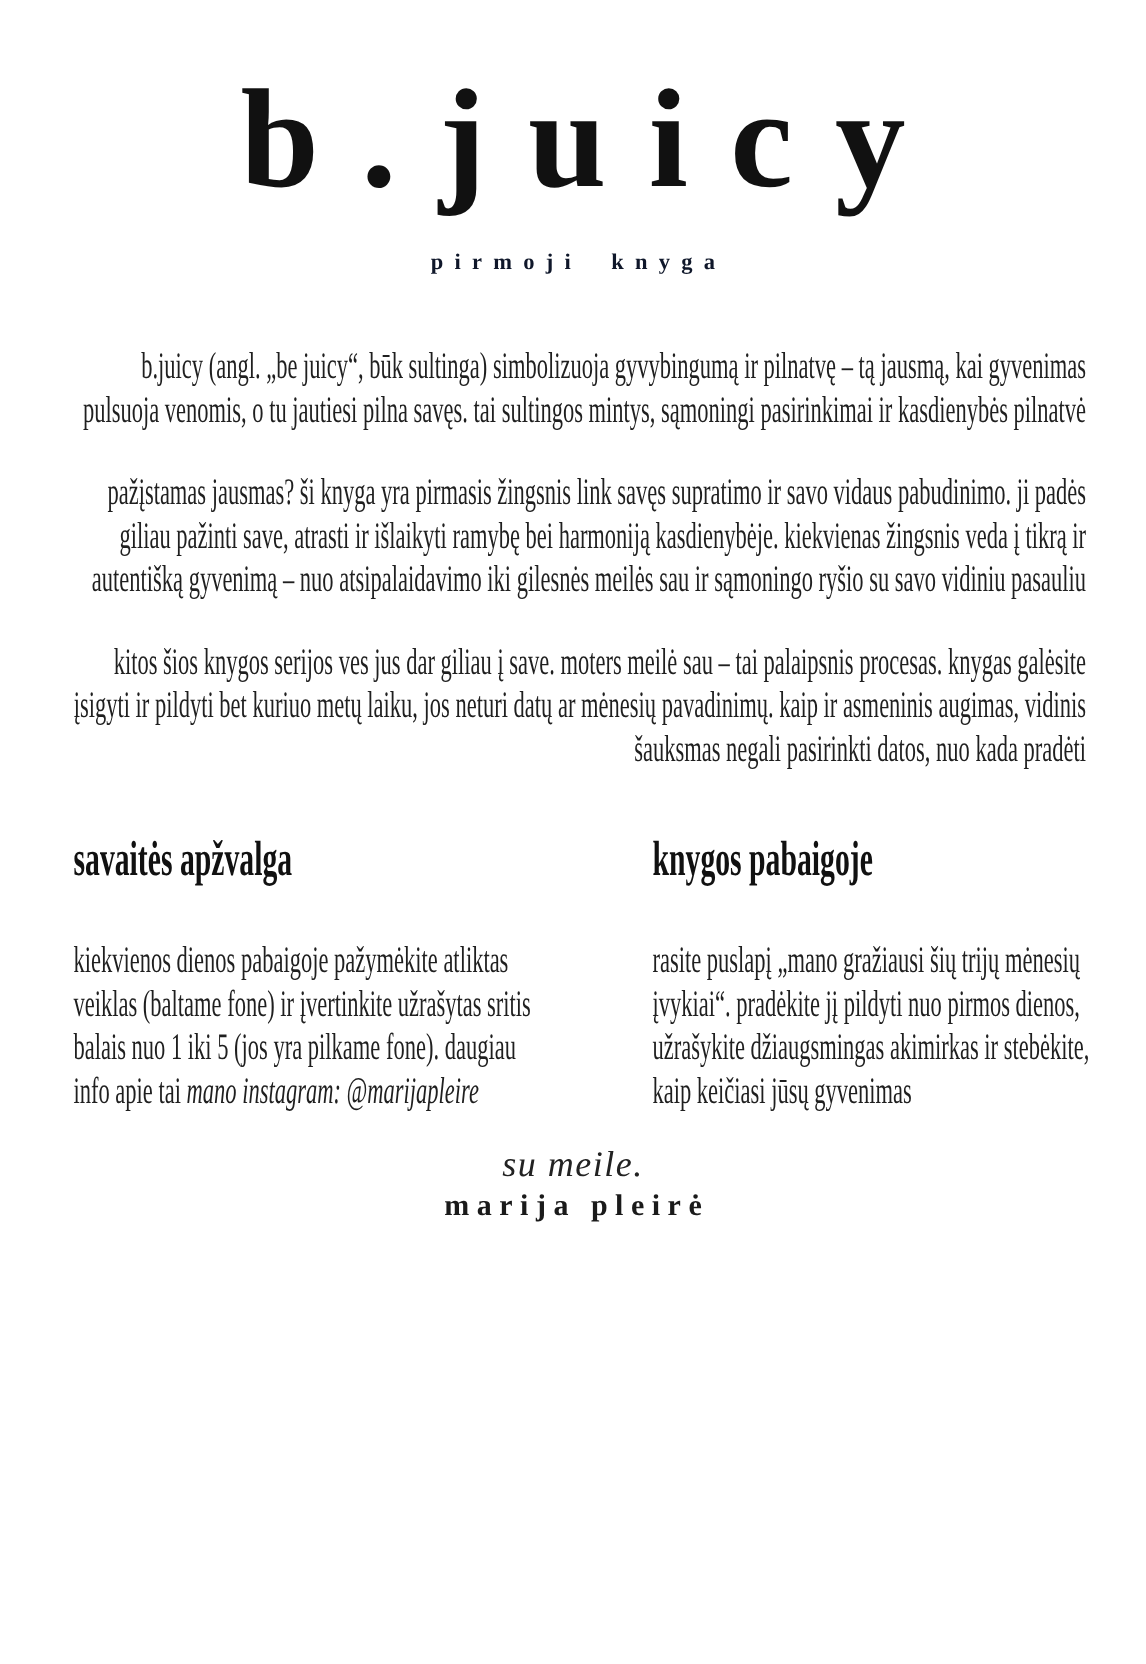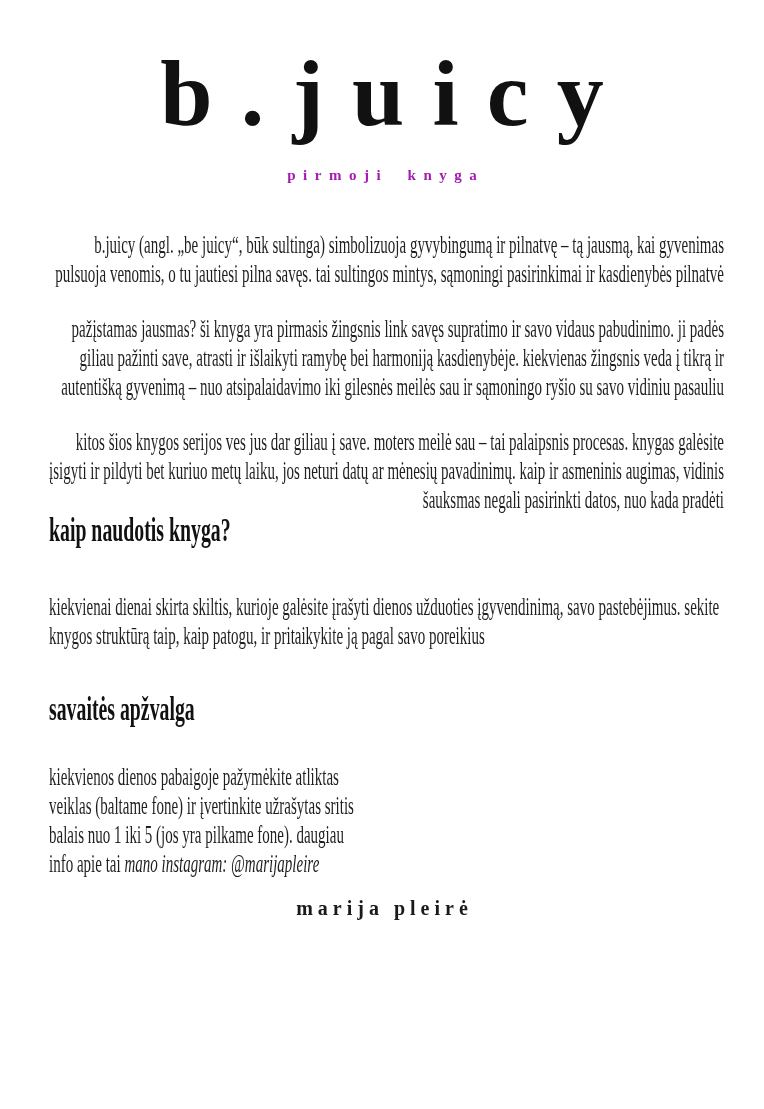--- a/index.html
+++ b/index.html
@@ -32,21 +32,21 @@
     white-space: nowrap;
   }
   .subtitle {
     margin-top: 26px;
     font-size: 15px;
     line-height: 18px;
     font-weight: bold;
     letter-spacing: 0.50em;
     word-spacing: 0.55em;
     padding-left: 0.50em;
-    color: #a21caf;
+    color: #0f172a;
     white-space: nowrap;
   }
   
   .cond {
     transform: scaleX(0.60);
     transform-origin: 0 0;
   }
   .body-text {
     font-size: 25px;
     line-height: 29px;
@@ -112,32 +112,33 @@
     <h1 class="title">b.juicy</h1>
     <div class="subtitle">pirmoji knyga</div>
   </header>
 
   <section class="intro">
     <p class="body-text cond">b.juicy (angl. „be juicy“, būk sultinga) simbolizuoja gyvybingumą ir pilnatvę – tą jausmą, kai gyvenimas pulsuoja venomis, o tu jautiesi pilna savęs. tai sultingos mintys, sąmoningi pasirinkimai ir kasdienybės pilnatvė</p>
     <p class="body-text cond">pažįstamas jausmas? ši knyga yra pirmasis žingsnis link savęs supratimo ir savo vidaus pabudinimo. ji padės giliau pažinti save, atrasti ir išlaikyti ramybę bei harmoniją kasdienybėje. kiekvienas žingsnis veda į tikrą ir autentišką gyvenimą – nuo atsipalaidavimo iki gilesnės meilės sau ir sąmoningo ryšio su savo vidiniu pasauliu</p>
     <p class="body-text cond">kitos šios knygos serijos ves jus dar giliau į save. moters meilė sau – tai palaipsnis procesas. knygas galėsite įsigyti ir pildyti bet kuriuo metų laiku, jos neturi datų ar mėnesių pavadinimų. kaip ir asmeninis augimas, vidinis šauksmas negali pasirinkti datos, nuo kada pradėti</p>
   </section>
 
-  <section>
-    <h2 class="sec-heading howto-heading cond">kaip naudotis knyga?</h2>
-    <p class="body-text howto-text cond">kiekvienai dienai skirta skiltis, kurioje galėsite įrašyti dienos užduoties įgyvendinimą, savo pastebėjimus. sekite knygos struktūrą taip, kaip patogu, ir pritaikykite ją pagal savo poreikius</p>
-  </section>
 
   <section class="cols">
 
     <div class="col">
       <h2 class="sec-heading col-heading cond">savaitės apžvalga</h2>
       <p class="col-text cond"><span>kiekvienos dienos pabaigoje pažymėkite atliktas veiklas (baltame fone) ir įvertinkite užrašytas sritis balais nuo 1 iki 5 (jos yra pilkame fone). daugiau info apie tai</span> <em>mano instagram: @marijapleire</em></p>
     </div>
 
+    <div class="col">
+      <h2 class="sec-heading col-heading cond">knygos pabaigoje</h2>
+      <p class="col-text cond">rasite puslapį „mano gražiausi šių trijų mėnesių įvykiai“. pradėkite jį pildyti nuo pirmos dienos, užrašykite džiaugsmingas akimirkas ir stebėkite, kaip keičiasi jūsų gyvenimas</p>
+    </div>
 
   </section>
 
   <footer class="signature">
+    <div class="sig-script">su meile.</div>
     <div class="sig-name">marija pleirė</div>
   </footer>
 
 </div>
 
 </body></html>

